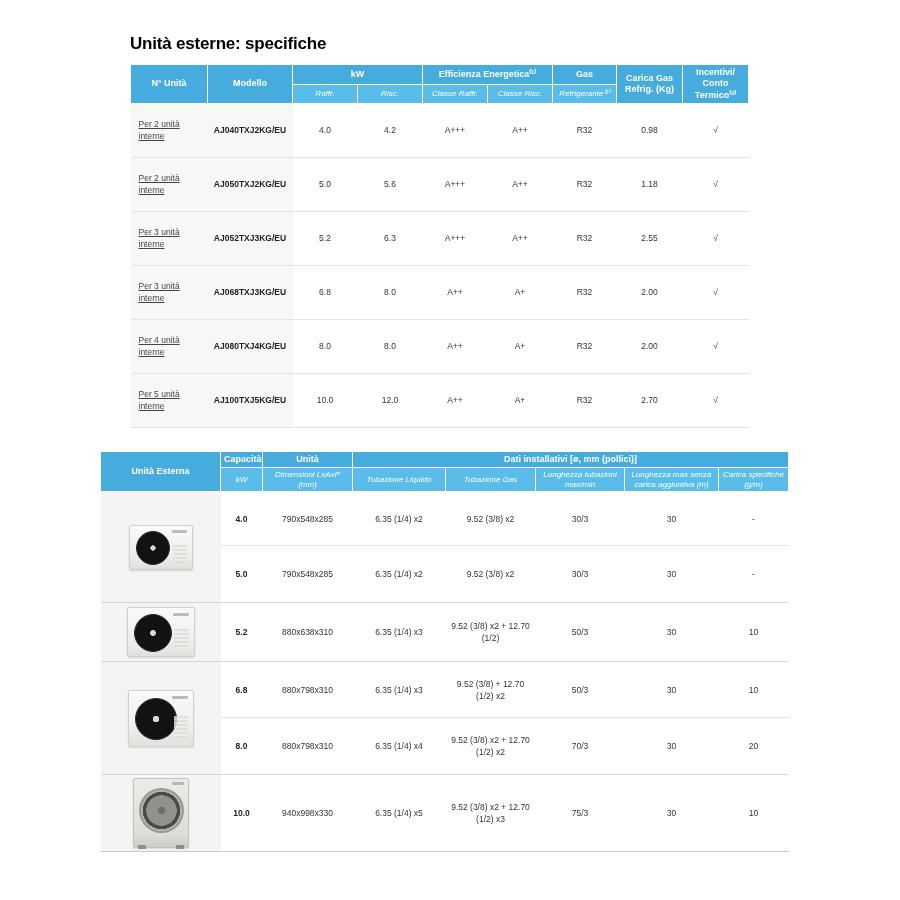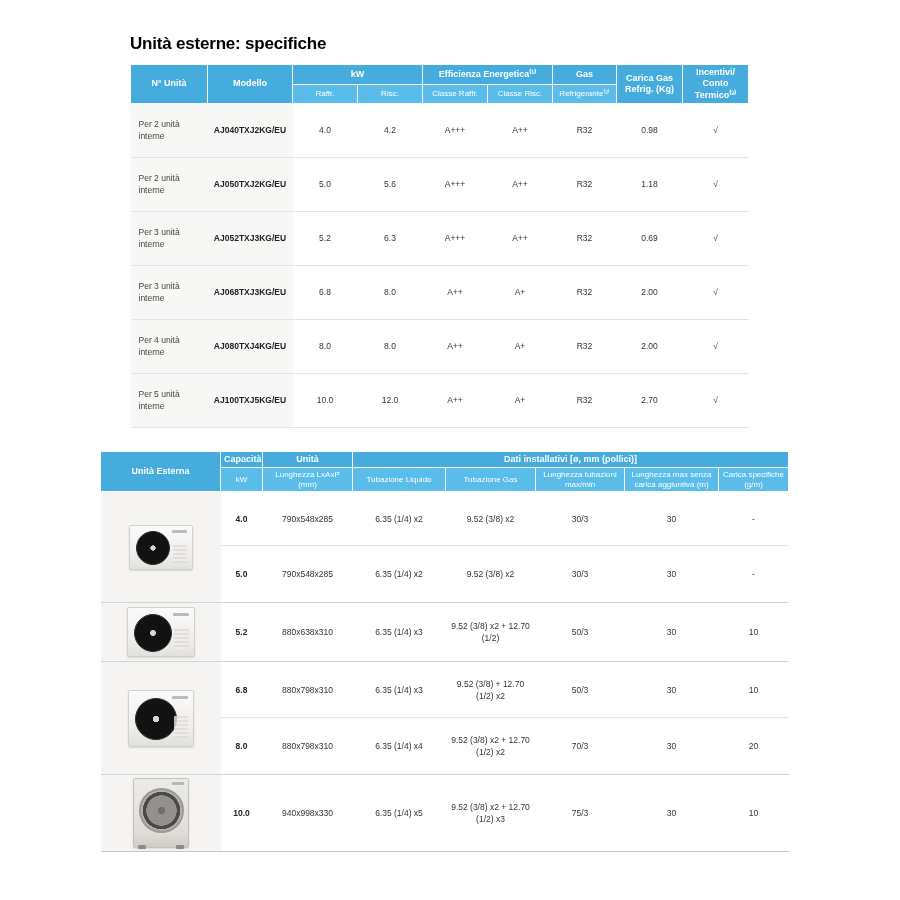--- a/index.html
+++ b/index.html
@@ -11,32 +11,32 @@
   #section1 { left:130px; top:34px;  width:618px; }
   #section2 { left:100px; top:451px; width:688px; }
 
   .sec-title { font-size:17px; font-weight:700; color:#000; letter-spacing:-0.2px; margin-bottom:10px; }
 
   table { border-collapse:collapse; table-layout:fixed; width:100%; }
 
   
   thead th { border:1px solid #ffffff; color:#ffffff; text-align:center; vertical-align:middle; }
   .h-dark  { background:#46acde; font-weight:700; font-size:9px; padding:2px 3px; line-height:1.25; }
-  .h-light { background:#5abce9; font-weight:400; font-size:8px; padding:2px 2px; line-height:1.2; }
+  .h-light { background:#5abce9; font-weight:400; font-size:8px; padding:2px 2px; line-height:1.2;font-style:italic; }
   #section1 thead .h-dark  { height:18px; }
   #section1 thead .h-light { height:17px; }
   #section2 thead .h-dark  { height:16px; }
   #section2 thead .h-light { height:22px; }
 
   
   tbody td { border-bottom:1px solid #e3e3e3; text-align:center; vertical-align:middle;
              font-size:8.5px; color:#333; padding:3px 4px; line-height:1.45; }
   #section1 tbody tr { height:54px; }
   #section1 tbody td.graycell { background:#f7f7f5; }
-  td.cell-n-unita  { text-align:left; padding-left:8px !important; color:#444; }
+  td.cell-n-unita  { text-align:left; padding-left:8px !important; color:#444;text-decoration:underline; }
   td.cell-modello  { font-weight:700; color:#222; }
   td.cell-capacita { font-weight:700; color:#222; }
   .group-end { border-bottom:1px solid #d4d4d4 !important; }
   .table-end { border-bottom:1px solid #c7c7c7 !important; }
   td.imgcell { background:#f5f4f2; }
 
   
   .acu { position:relative; margin:0 auto; background:linear-gradient(180deg,#fbfafa 0%,#eeedea 70%,#e2e0dc 100%);
          border:1px solid #d2d0cb; border-radius:2px; box-shadow:0 1px 2px rgba(0,0,0,0.12); }
   .acu .fan { position:absolute; border-radius:50%;
@@ -130,21 +130,21 @@
           <td>√</td>
         </tr>
         <tr>
           <td class="graycell cell-n-unita">Per 3 unità interne</td>
           <td class="graycell cell-modello">AJ052TXJ3KG/EU</td>
           <td>5.2</td>
           <td>6.3</td>
           <td>A+++</td>
           <td>A++</td>
           <td>R32</td>
-          <td>0.69</td>
+          <td>2.55</td>
           <td>√</td>
         </tr>
         <tr>
           <td class="graycell cell-n-unita">Per 3 unità interne</td>
           <td class="graycell cell-modello">AJ068TXJ3KG/EU</td>
           <td>6.8</td>
           <td>8.0</td>
           <td>A++</td>
           <td>A+</td>
           <td>R32</td>
@@ -192,21 +192,21 @@
       </colgroup>
       <thead>
         <tr>
           <th rowspan="2" class="h-dark">Unità Esterna</th>
           <th class="h-dark">Capacità</th>
           <th class="h-dark">Unità</th>
           <th colspan="5" class="h-dark">Dati installativi [ø, mm (pollici)]</th>
         </tr>
         <tr>
           <th class="h-light">kW</th>
-          <th class="h-light">Lunghezza LxAxP (mm)</th>
+          <th class="h-light">Dimensioni LxAxP (mm)</th>
           <th class="h-light">Tubazione Liquido</th>
           <th class="h-light">Tubazione Gas</th>
           <th class="h-light">Lunghezza tubazioni max/min</th>
           <th class="h-light">Lunghezza max senza carica aggiuntiva (m)</th>
           <th class="h-light">Carica specifiche (g/m)</th>
         </tr>
       </thead>
       <tbody>
         <tr style="height:54px">
           <td rowspan="2" class="imgcell group-end">

